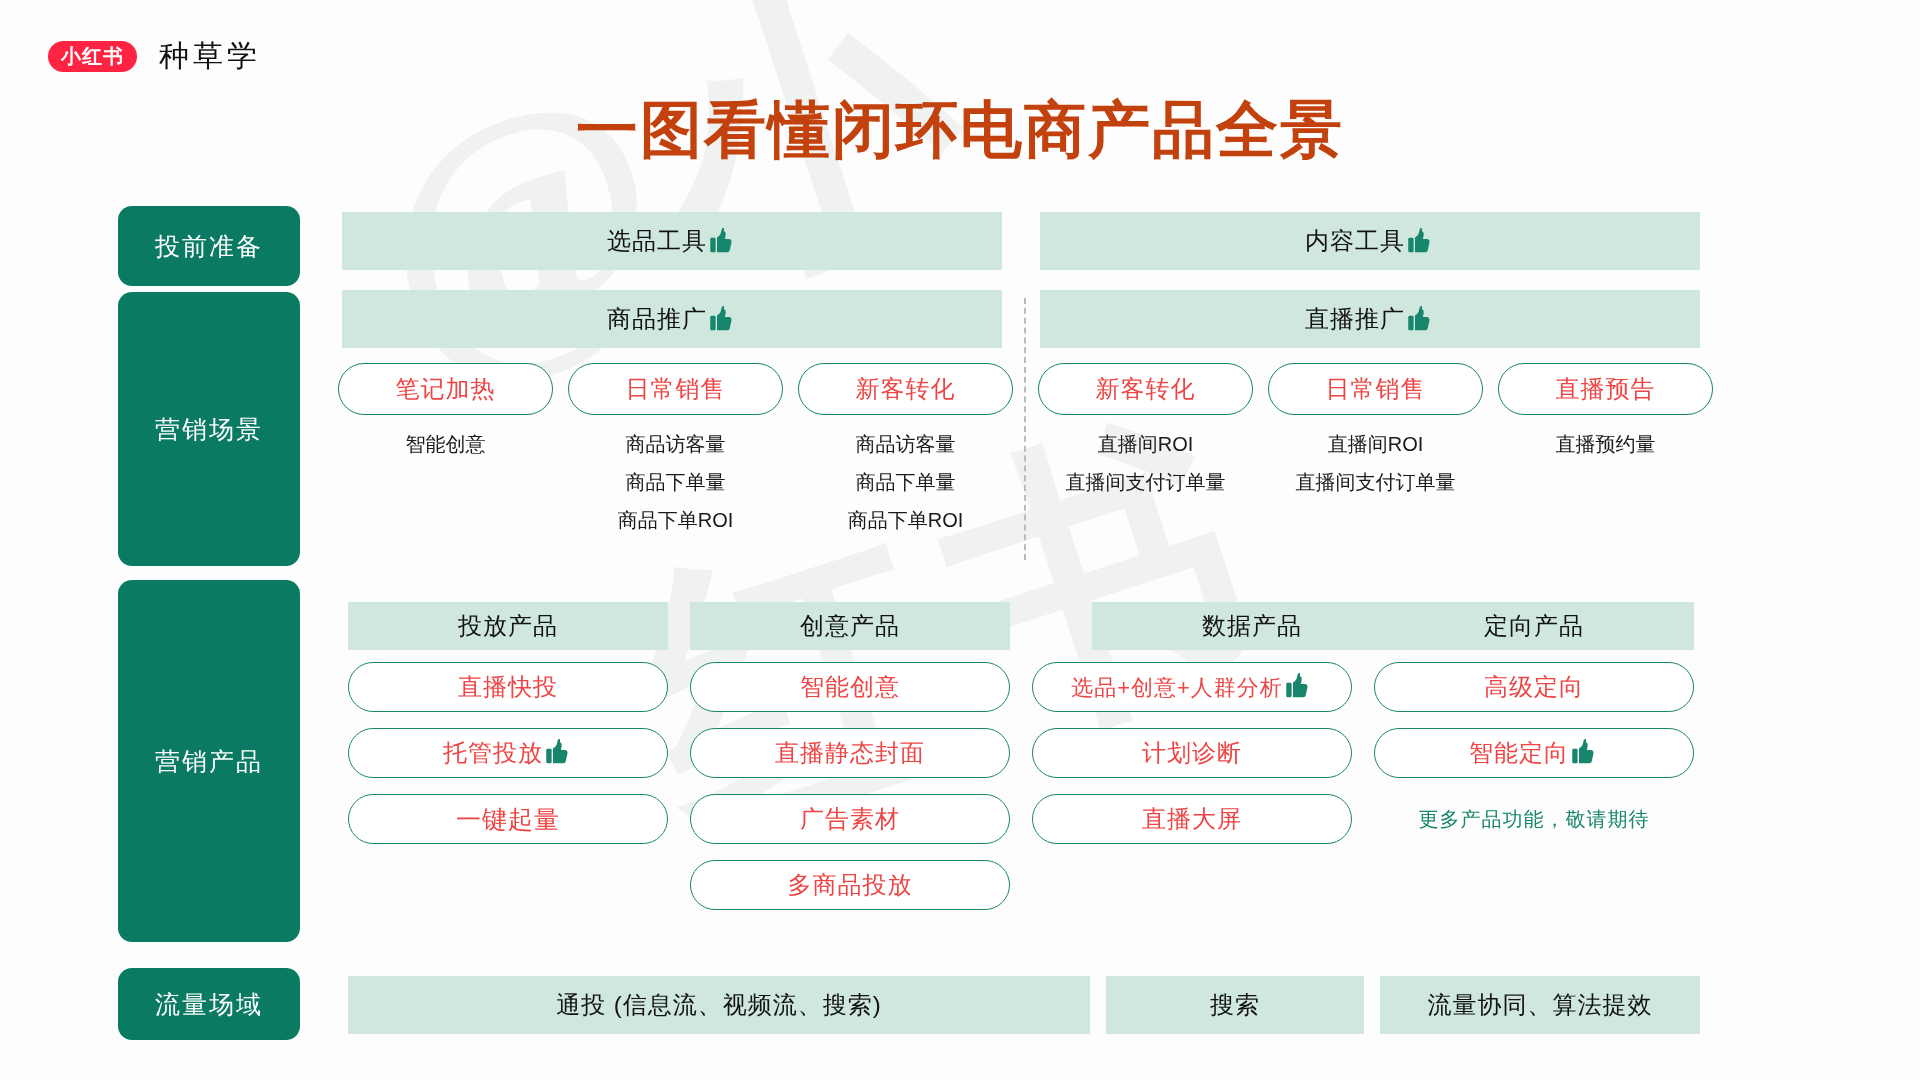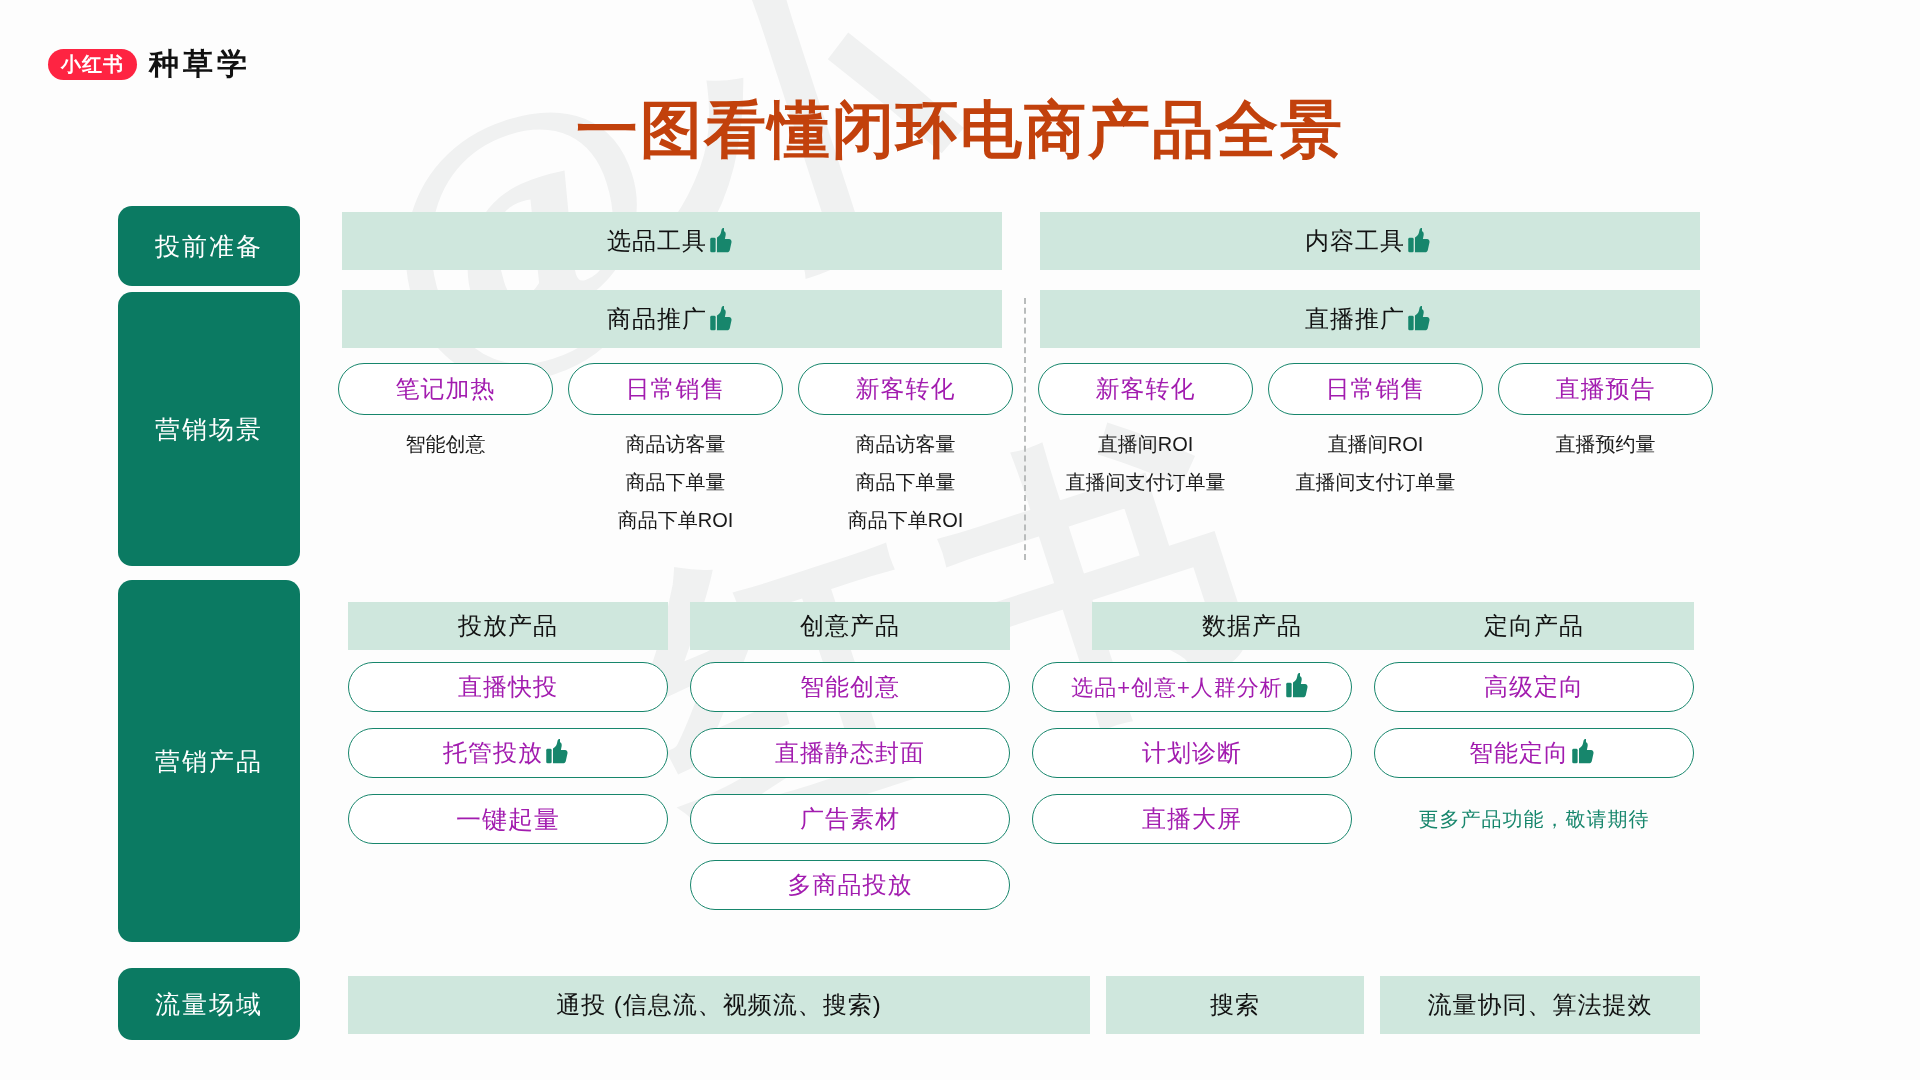--- a/index.html
+++ b/index.html
@@ -27,32 +27,32 @@
     pointer-events: none;
     font-family: "Liberation Serif", serif;
     transform: rotate(-18deg);
     white-space: nowrap;
     z-index: 0;
   }
   .wm1 { left: 370px; top: -30px; }
   .wm2 { left: 640px; top: 430px; }
 
   
-  #logo { position: absolute; left: 48px; top: 44px; display: flex; align-items: center; gap: 12px; z-index: 5; }
+  #logo { position: absolute; left: 48px; top: 36px; display: flex; align-items: center; gap: 22px; z-index: 5; }
   #logo .pill {
     background: #fe2442;
     color: #fff;
     border-radius: 999px;
     padding: 5px 13px 6px;
     font-size: 20px;
     font-weight: 700;
     line-height: 1;
     letter-spacing: 1px;
   }
-  #logo .brand { font-size: 30px; font-weight: 700; color: #111; letter-spacing: 4px; }
+  #logo .brand { font-size: 30px; font-weight: 400; color: #111; letter-spacing: 4px; }
 
   
   #title {
     position: absolute; left: 0; right: 0; top: 88px;
     text-align: center;
     font-size: 62px; font-weight: 700; color: #c2410c;
     letter-spacing: 2px; z-index: 4;
   }
 
   
@@ -85,21 +85,21 @@
   .thumb { display: inline-block; width: 30px; height: 30px; vertical-align: -6px; }
   .thumb svg { width: 100%; height: 100%; display: block; }
 
   
   .pillbox {
     position: absolute;
     border: 1.6px solid #17866c;
     border-radius: 999px;
     background: #fff;
     display: flex; align-items: center; justify-content: center;
-    font-size: 24px; color: #a21caf; letter-spacing: 1px;
+    font-size: 24px; color: #ef4444; letter-spacing: 1px;
     z-index: 3;
   }
   .pillbox.withicon { gap: 3px; }
 
   
   .metric {
     position: absolute;
     font-size: 20px; color: #1a1a1a;
     text-align: center;
     line-height: 38px;

